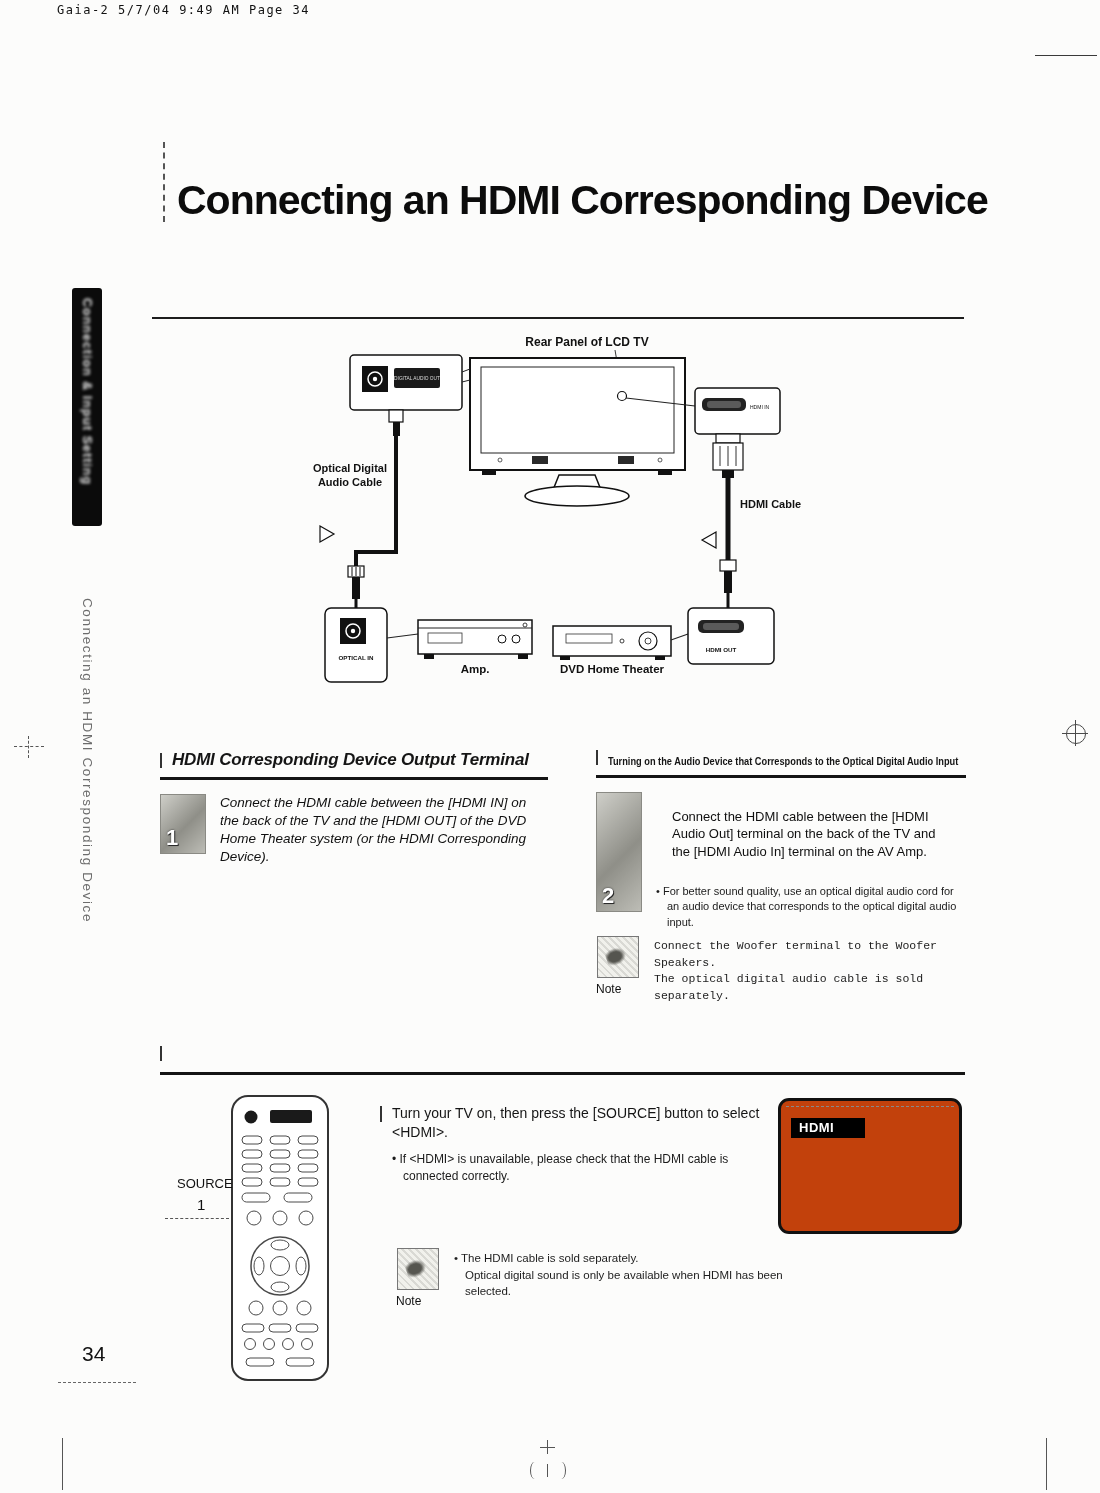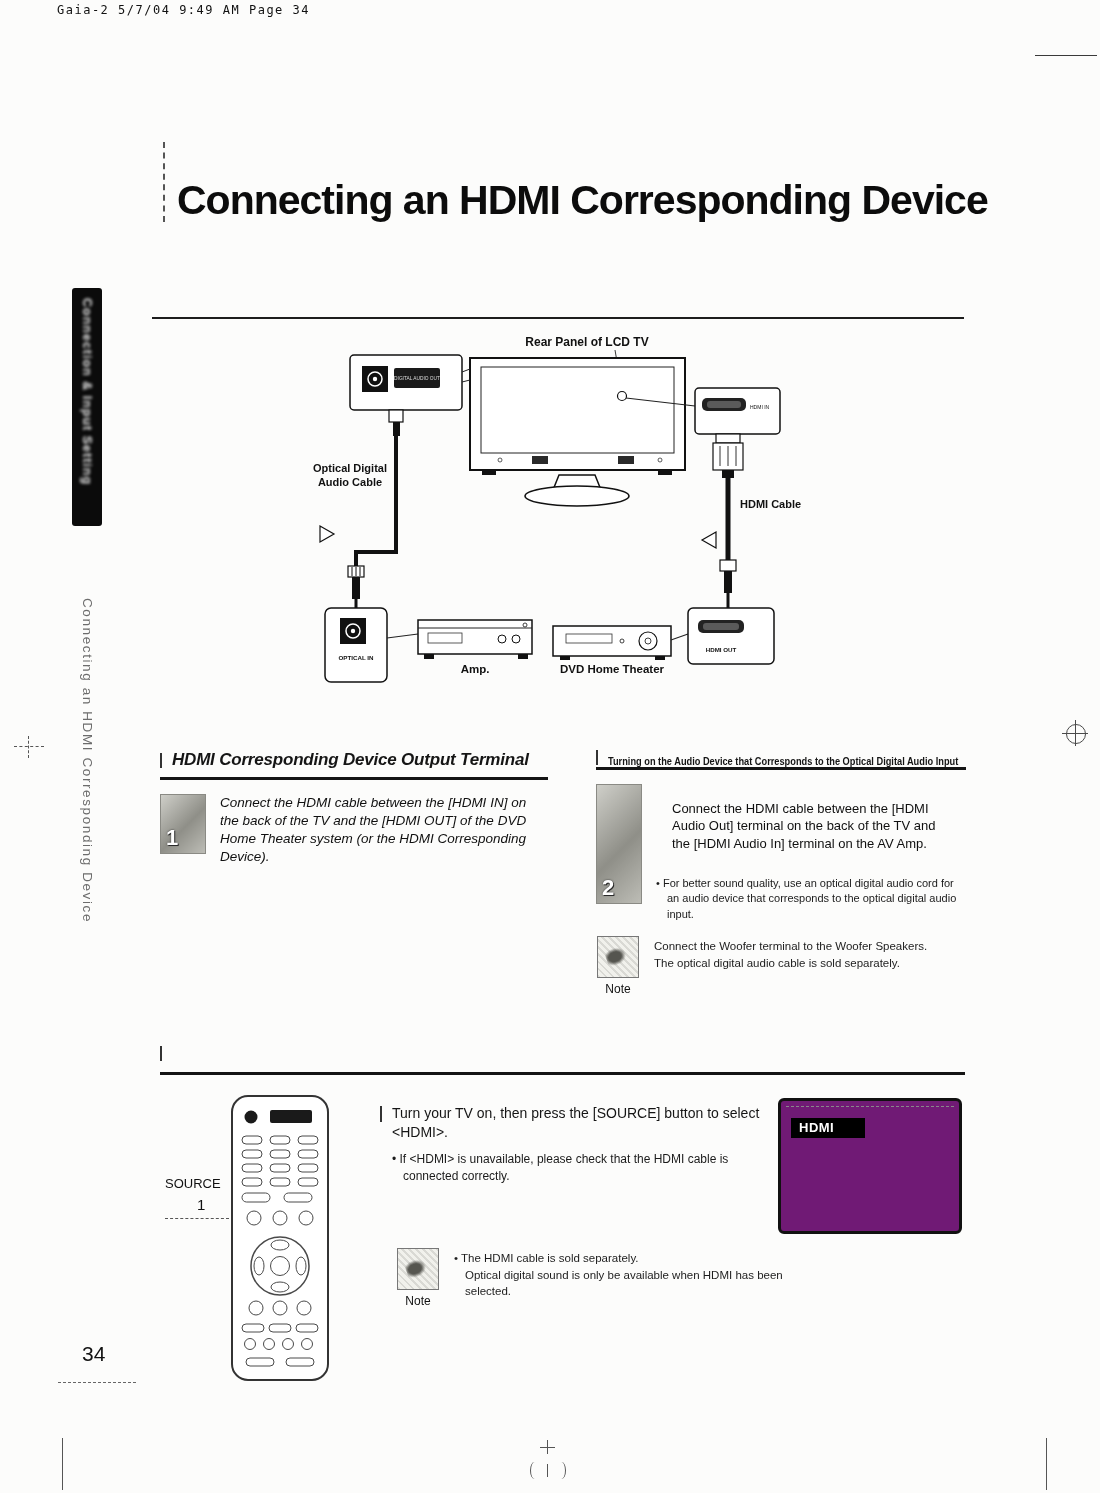--- a/index.html
+++ b/index.html
@@ -29,65 +29,65 @@
   
   .diagram{left:150px;top:330px;}
 
   
   .col-head{display:flex;align-items:flex-end;gap:10px;border-bottom:3px solid #141414;}
   .head-tick{width:0;height:15px;border-left:2px solid #333;margin-bottom:2px;}
   .colL{left:160px;top:750px;width:388px;}
   .colL .col-head{padding-bottom:7px;font-style:italic;}
   .colL .col-head b{font-size:17px;letter-spacing:-0.2px;}
   .colR{left:596px;top:750px;width:370px;}
-  .colR .col-head{white-space:nowrap;}
+  .colR .col-head{padding-bottom:8px;white-space:nowrap;}
   .colR .col-head b{font-size:10.5px;display:inline-block;transform:scaleX(.88);transform-origin:left bottom;}
   .col-body{margin-top:14px;display:flex;gap:14px;}
   .step-photo{flex:0 0 auto;width:44px;height:58px;border:1px solid #8a8a84;position:relative;
               background:linear-gradient(135deg,#cfcfc9,#8f8f88 55%,#bdbdb6);filter:blur(.25px);}
   .step-photo.tall{height:118px;}
   .step-num{position:absolute;left:5px;bottom:2px;font-size:22px;font-weight:bold;color:#fff;
             text-shadow:0 0 2px #2b2b2b,1px 1px 0 #2b2b2b;}
   .col-text{font-size:13.5px;line-height:1.33;color:#101010;}
   .colR .col-text{font-size:13px;width:304px;}
   .bullet{margin-top:24px;font-size:11px;line-height:1.4;padding-left:11px;text-indent:-11px;color:#1b1b1b;}
 
   
   .note-row{display:flex;gap:14px;}
-  .note-iconwrap{flex:0 0 auto;width:44px;text-align:center;}
+  .note-iconwrap{flex:0 0 auto;width:44px;}
   .note-icon{width:40px;height:40px;border:1px solid #777;margin:0 auto;position:relative;
              background:repeating-linear-gradient(45deg,#d9d9d4 0 2px,#f1f1ec 2px 5px);}
   .note-icon::after{content:"";position:absolute;left:8px;top:9px;width:22px;height:20px;
              background:radial-gradient(ellipse at 40% 50%,#55554f 0 35%,transparent 60%);
              transform:rotate(-20deg);filter:blur(.5px);}
   .note-label{font-size:12px;margin-top:4px;color:#111;}
   .note-text{font-size:11.5px;line-height:1.45;padding-top:2px;color:#1d1d1d;}
   .noteR{left:596px;top:936px;width:370px;}
-  .noteR .note-text{width:300px;}
+  .noteR .note-text{width:300px;font-family:Liberation Mono, monospace;}
   .note2{left:396px;top:1248px;width:400px;}
   .note2 .note-text{width:336px;}
   .note2 .cont{padding-left:11px;}
 
   
   .viewing-head{left:160px;top:1046px;width:805px;display:flex;align-items:flex-end;gap:11px;
                 border-bottom:3px solid #141414;padding-bottom:9px;}
   .viewing-head b{font-size:19px;letter-spacing:-0.2px;}
 
   .remote{left:228px;top:1092px;}
-  .source-label{left:165px;top:1176px;font-size:13px;color:#111;}
+  .source-label{left:177px;top:1176px;font-size:13px;color:#111;}
   .source-num{left:197px;top:1196px;font-size:15px;color:#111;}
   .source-dash{left:165px;top:1218px;width:64px;border-top:1px dashed #555;}
 
   .viewing-body{left:392px;top:1104px;width:372px;}
   .step-tick{position:absolute;left:-12px;top:2px;height:16px;border-left:2px solid #333;}
   .viewing-body .main{font-size:14px;line-height:1.35;position:relative;}
   .viewing-body .bullet{font-size:12px;margin-top:9px;}
 
-  .tv-screen{left:778px;top:1098px;width:178px;height:130px;border:3px solid #111;border-radius:6px;
-             background:#701a75;}
+  .tv-screen{left:778px;top:1098px;width:178px;height:130px;border:3px solid #111;border-radius:11px;
+             background:#c2410c;}
   .tv-screen::before{content:"";position:absolute;top:5px;left:5px;right:5px;border-top:1px dashed #888;}
   .hdmi-badge{position:absolute;left:10px;top:17px;width:74px;height:20px;background:#000;color:#fff;
              font-weight:bold;font-size:13px;letter-spacing:.5px;padding:2px 0 0 8px;box-sizing:border-box;}
 
   .pagenum{left:82px;top:1342px;font-size:21px;color:#111;}
   .pagenum-dash{left:58px;top:1382px;width:78px;border-top:1px dashed #666;}
 
   
   .art-topright{left:1035px;top:55px;width:62px;border-top:1.5px solid #3a3a3a;}
   .art-right-target{left:1066px;top:724px;width:18px;height:18px;border:1px solid #4a4a4a;border-radius:50%;}

